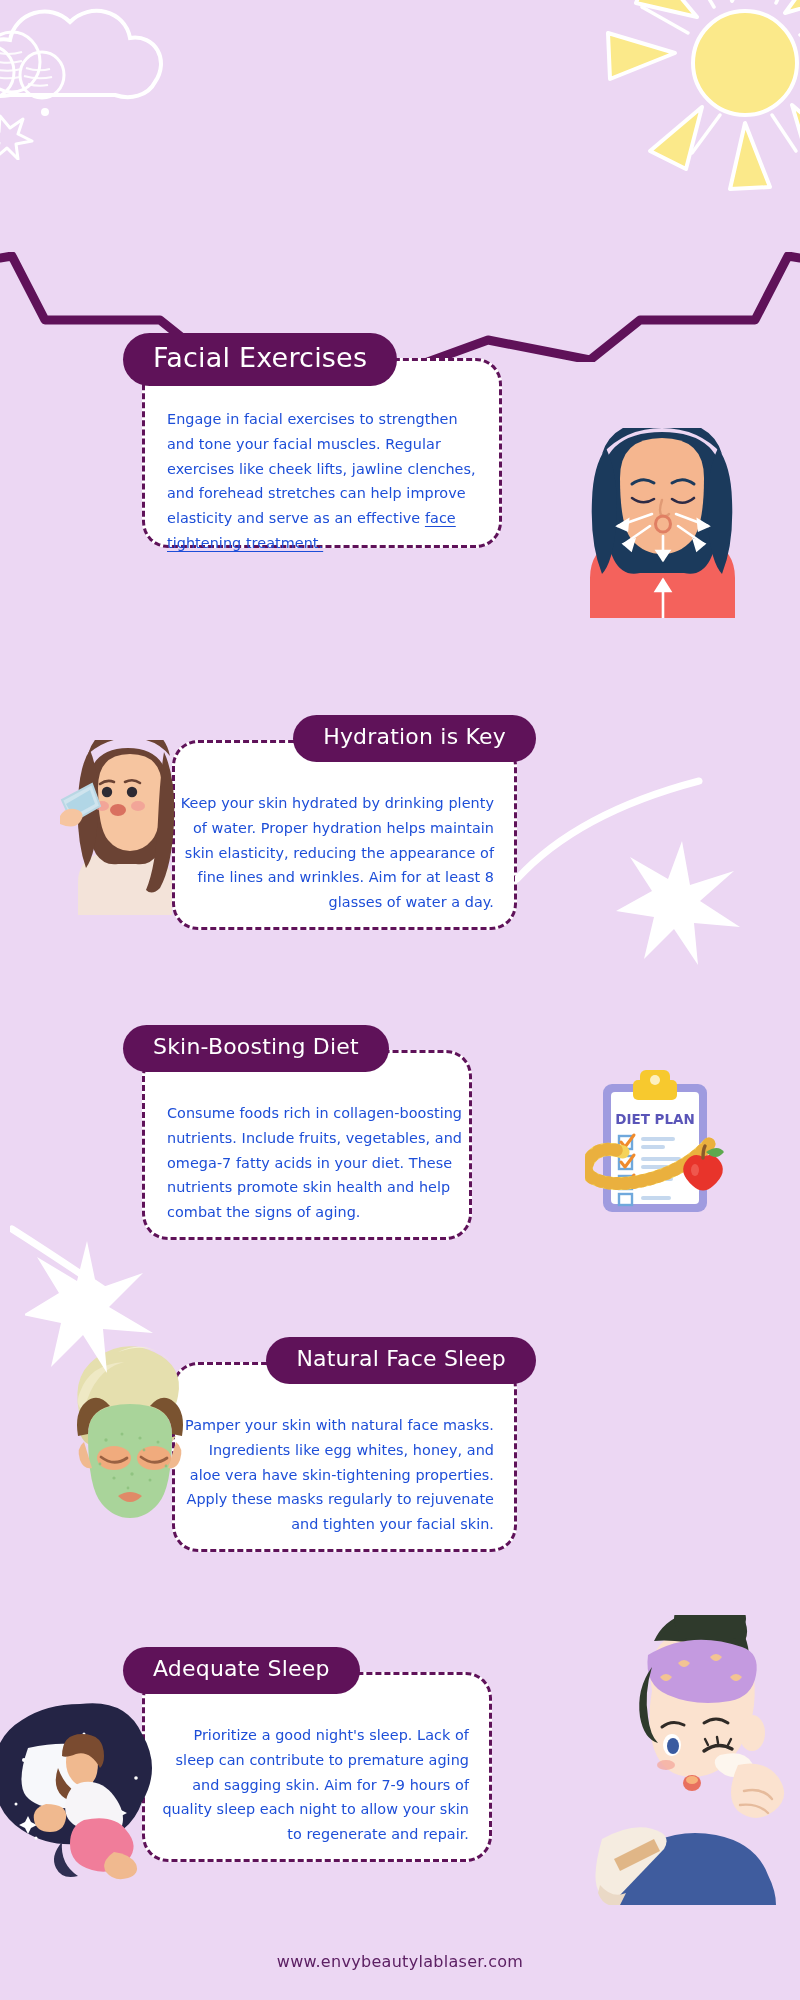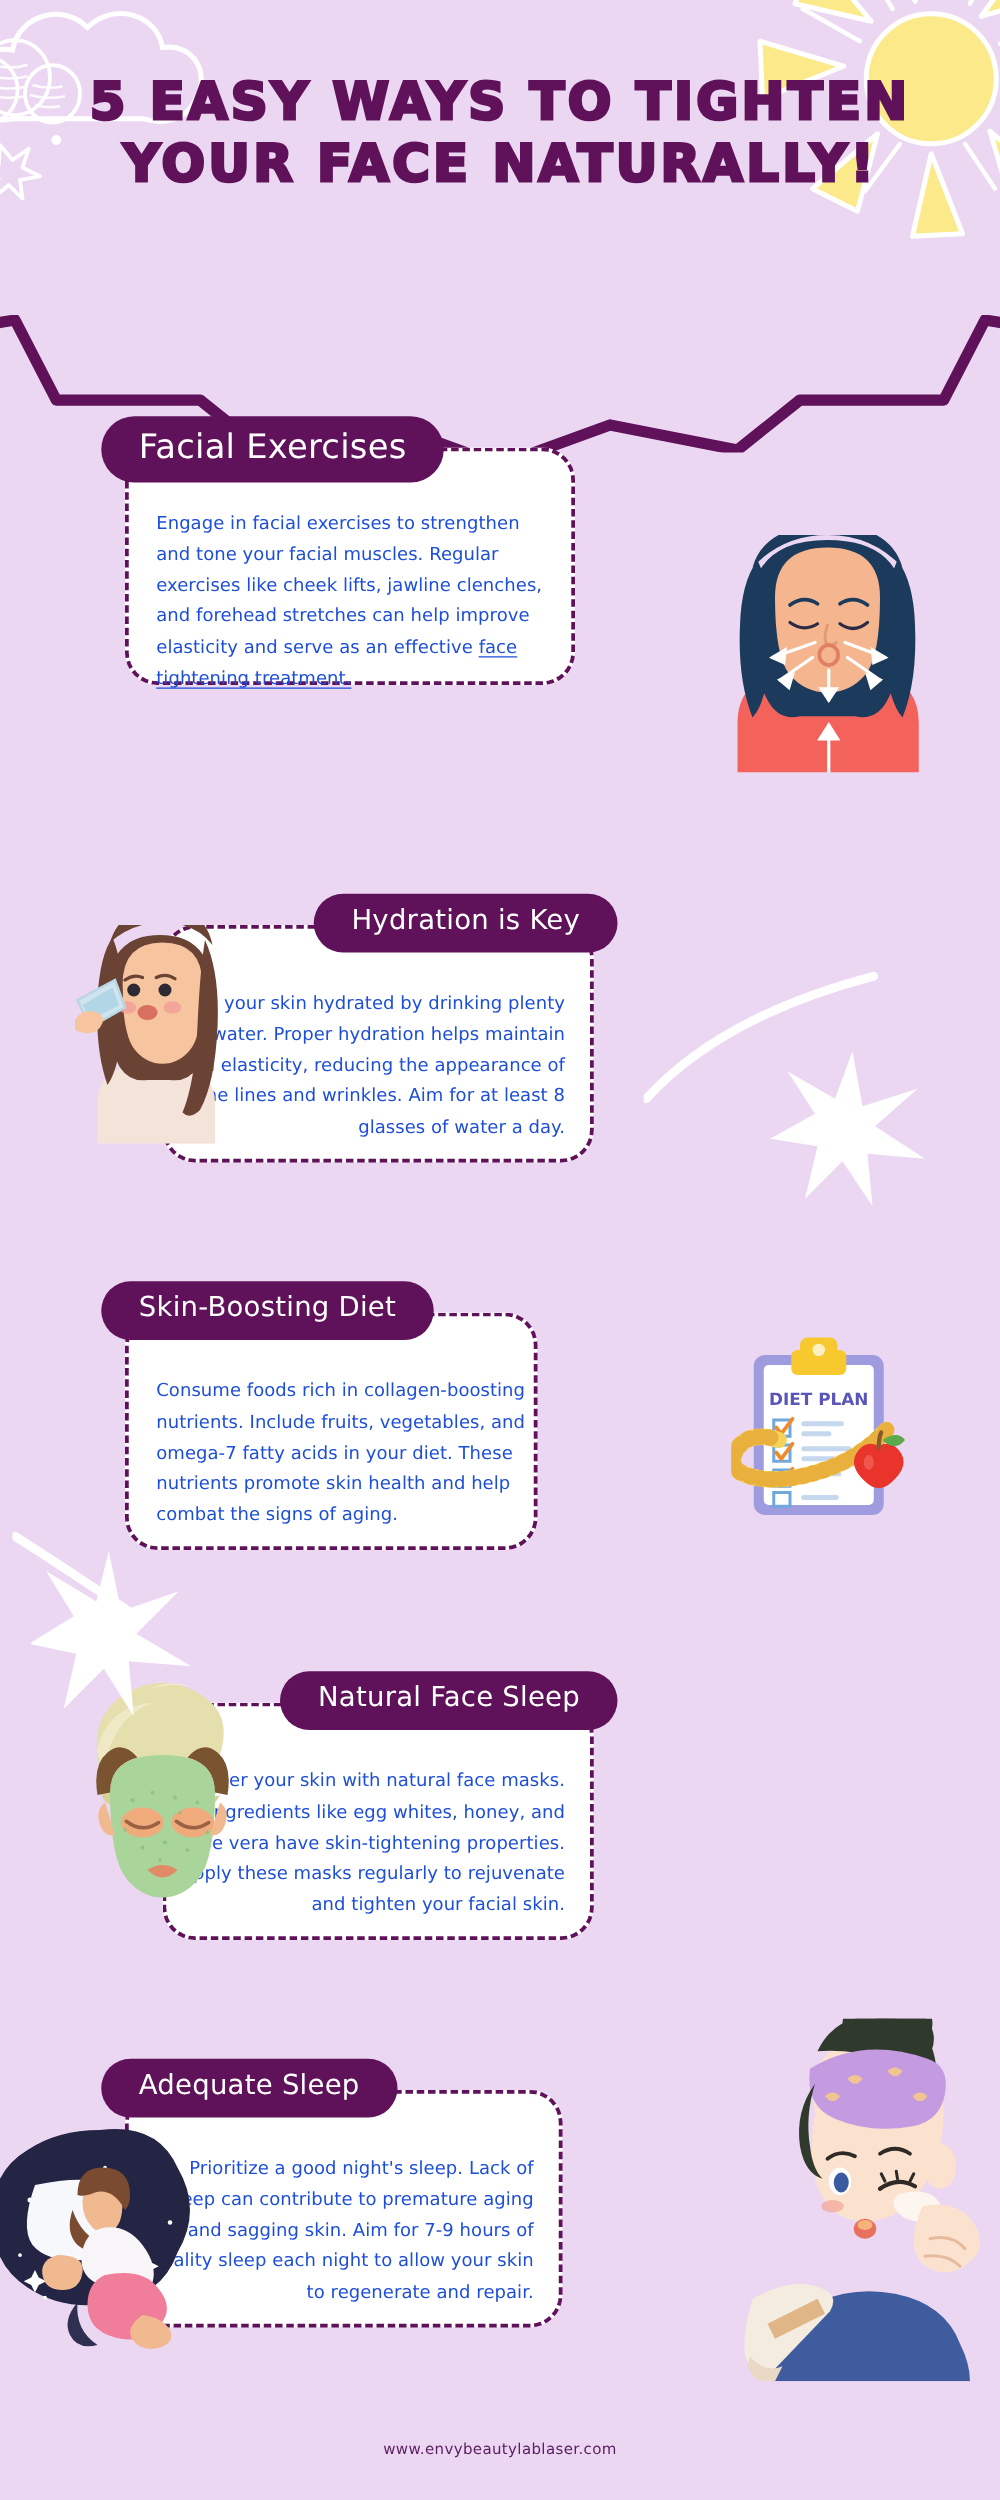--- a/index.html
+++ b/index.html
@@ -48,20 +48,21 @@
   }
 
   .zigzag { position: absolute; left: 0; top: 252px; width: 800px; height: 110px; }
 
   
   .card {
     position: absolute;
     background: #ffffff;
     border: 3px dashed #5f1259;
     border-radius: 26px;
+    margin-left: 42px;
   }
   .card-inner { position: relative; width: 100%; height: 100%; }
 
   .pill {
     position: absolute;
     top: -28px;
     background: #5f1259;
     color: #ffffff;
     border-radius: 34px;
     padding: 10px 30px 13px;
@@ -105,21 +106,21 @@
   #card-5 { left: 100px; top: 1672px; width: 350px; height: 190px; }
   #card-5 .body-text { right: 20px; top: 48px; width: 318px; }
 
   
   .footer-url {
     position: absolute;
     left: 0; right: 0; top: 1952px;
     text-align: center;
     color: #5c2063;
     font-family: "DejaVu Sans", sans-serif;
-    font-size: 12px;
+    font-size: 16px;
     letter-spacing: 0.3px;
   }
 
   
   .illus { position: absolute; }
   #illus-facial { right: 55px; top: 428px;  width: 165px; height: 190px; }
   #illus-water  { left: 60px;  top: 740px;  width: 135px; height: 175px; }
   #illus-diet   { right: 65px; top: 1058px; width: 150px; height: 165px; }
   #illus-mask   { left: 62px;  top: 1338px; width: 145px; height: 190px; }
   #illus-sleep  { left: -12px; top: 1700px; width: 185px; height: 190px; }
@@ -159,21 +160,20 @@
       <path d="M108 78 L62 52"></path>
       <path d="M134 52 L110 12"></path>
       <path d="M196 48 L216 6"></path>
       <path d="M220 80 L260 58"></path>
       <path d="M140 160 L112 198"></path>
       <path d="M192 160 L216 196"></path>
       <path d="M224 132 L262 144"></path>
     </g>
   </svg>
 
-  <div class="headline">5 Easy Ways to Tighten Your Face Naturally!</div>
 
   <svg class="zigzag" viewBox="0 0 800 110" preserveAspectRatio="none">
     <polyline points="0,6 12,4 45,68 160,68 210,108 312,88 400,120 488,88 590,108 640,68 755,68 788,4 800,6" fill="none" stroke="#5f1259" stroke-width="9" stroke-linejoin="round" stroke-linecap="round"></polyline>
   </svg>
 
   <div class="card" id="card-1">
     <div class="card-inner">
       <div class="pill pill-left">Facial Exercises</div>
       <div class="body-text ta-left">Engage in facial exercises to strengthen and tone your facial muscles. Regular exercises like cheek lifts, jawline clenches, and forehead stretches can help improve elasticity and serve as an effective <u>face tightening treatment.</u></div>
     </div>

